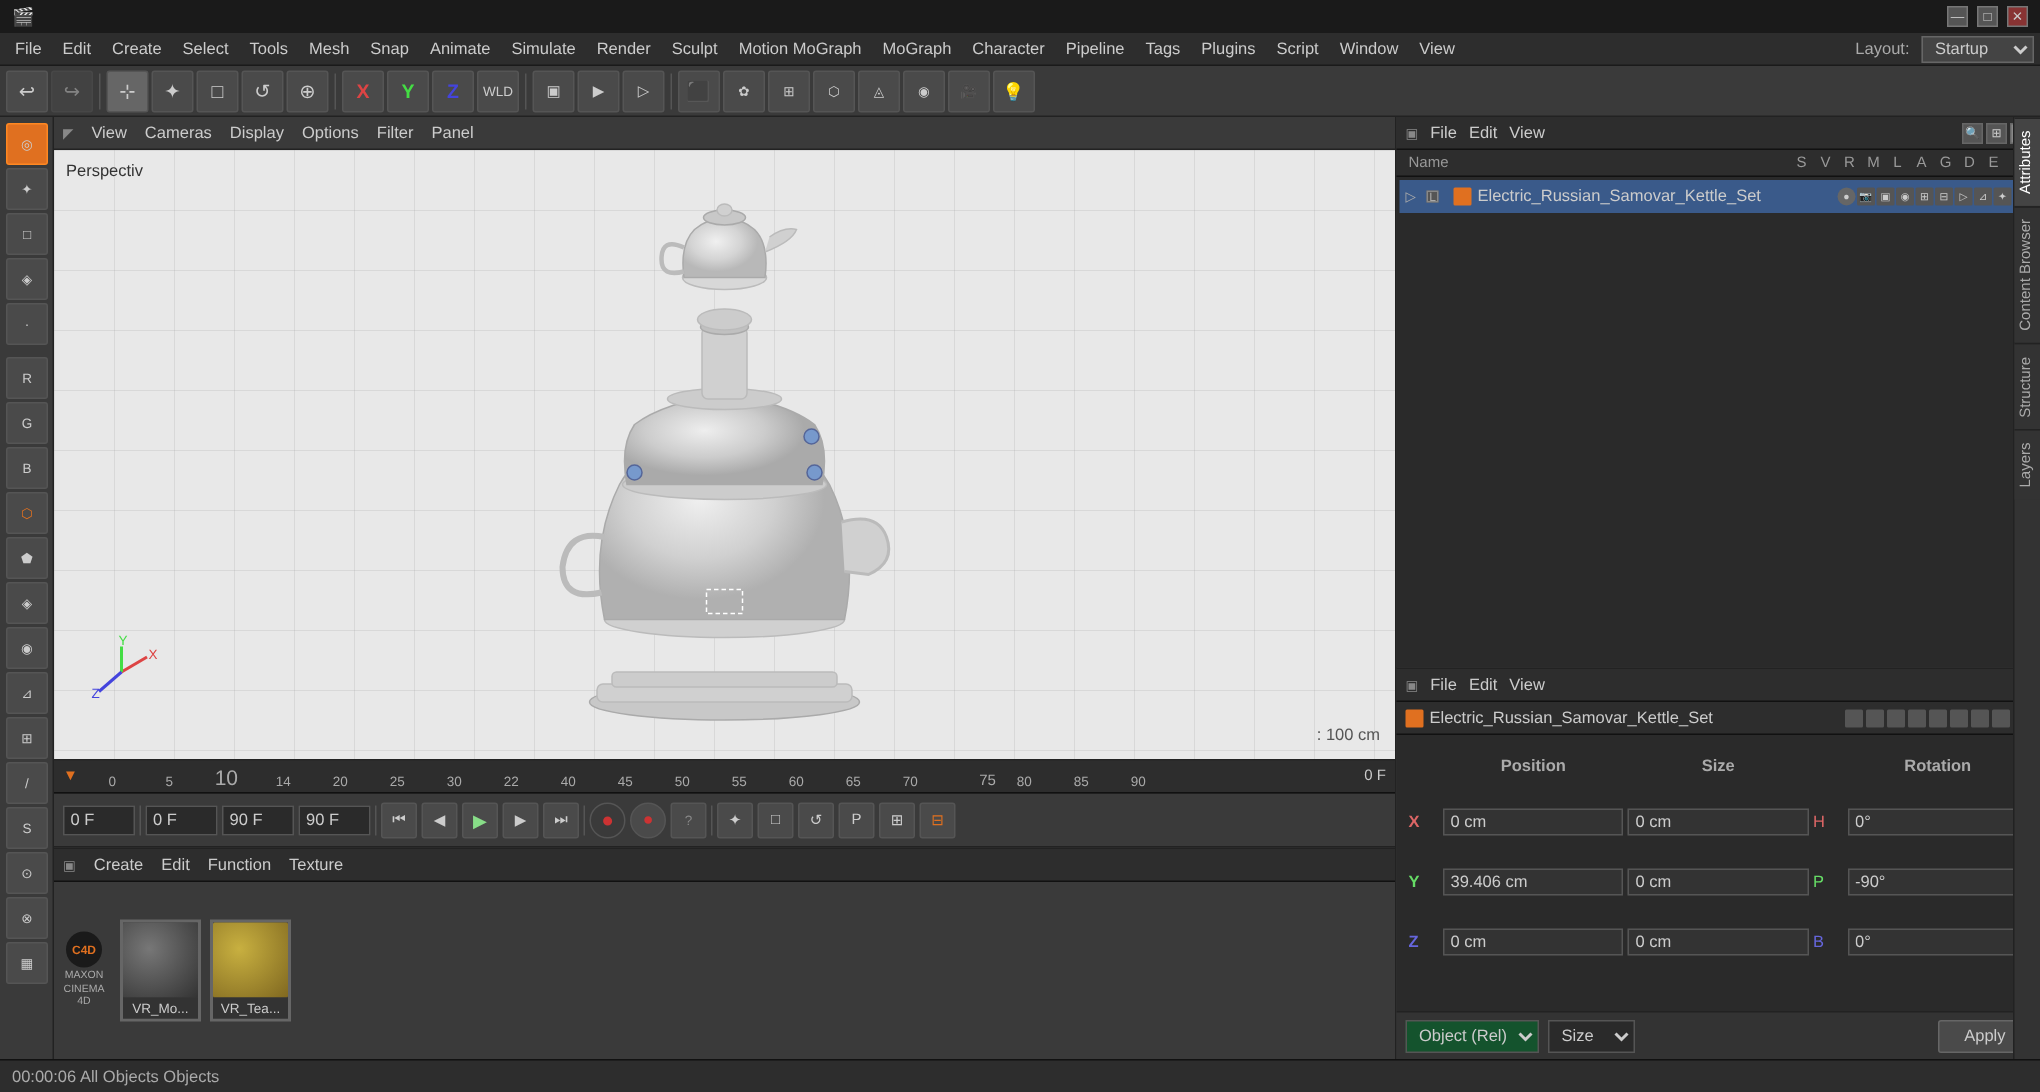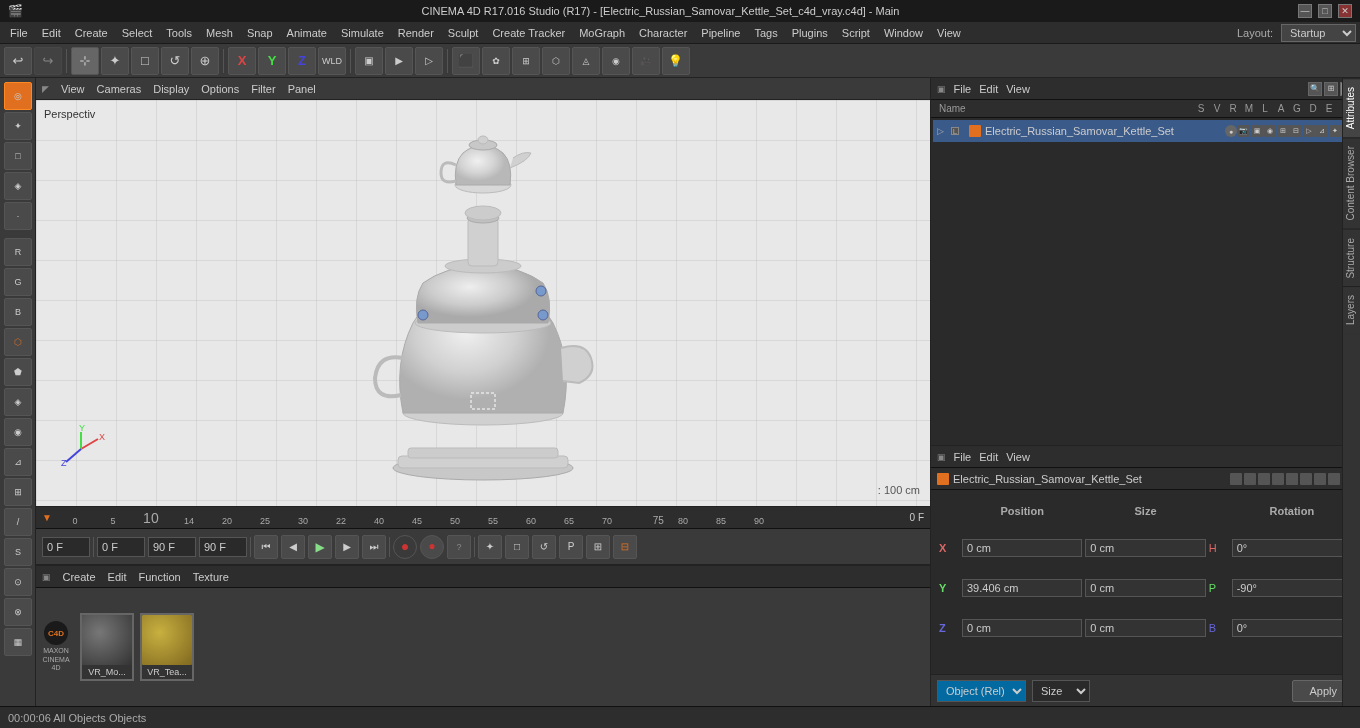--- a/index.html
+++ b/index.html
@@ -436,41 +436,40 @@
       display: flex;
       height: 200px;
       border-top: 1px solid #222;
     }
   </style>
 </head>
 <body>
 
 <div id="titlebar">
   <span style="font-size:12px;">🎬</span>
-  <span id="titlebar-title-text" style="flex:1; text-align:center; font-size:11px;">CINEMA 4D R17.016 Studio (R17) - [Electric_Russian_Samovar_Kettle_Set_c4d_vray.c4d] - Main</span>
   <div id="titlebar-controls">
     <div class="title-btn">—</div>
     <div class="title-btn">□</div>
     <div class="title-btn" style="background:#883333;">✕</div>
   </div>
 </div>
 
 <div id="menubar">
   <div class="menu-item">File</div>
   <div class="menu-item">Edit</div>
   <div class="menu-item">Create</div>
   <div class="menu-item">Select</div>
   <div class="menu-item">Tools</div>
   <div class="menu-item">Mesh</div>
   <div class="menu-item">Snap</div>
   <div class="menu-item">Animate</div>
   <div class="menu-item">Simulate</div>
   <div class="menu-item">Render</div>
   <div class="menu-item">Sculpt</div>
-  <div class="menu-item">Create Tracker</div>
+  <div class="menu-item">Motion MoGraph</div>
   <div class="menu-item">MoGraph</div>
   <div class="menu-item">Character</div>
   <div class="menu-item">Pipeline</div>
   <div class="menu-item">Tags</div>
   <div class="menu-item">Plugins</div>
   <div class="menu-item">Script</div>
   <div class="menu-item">Window</div>
   <div class="menu-item">View</div>
   <div id="layout-selector">
     <span id="layout-label">Layout:</span>
@@ -821,21 +820,21 @@
         <input value="-90°" style="height: 18px; background: rgb(51, 51, 51); border: 1px solid rgb(85, 85, 85); color: rgb(204, 204, 204); padding: 0px 4px; font-size: 11px; width: 100%;">
 
         <div style="color:#6666dd;font-size:11px;font-weight:bold;">Z</div>
         <input value="0 cm" style="height: 18px; background: rgb(51, 51, 51); border: 1px solid rgb(85, 85, 85); color: rgb(204, 204, 204); padding: 0px 4px; font-size: 11px; width: 100%;">
         <input value="0 cm" style="height: 18px; background: rgb(51, 51, 51); border: 1px solid rgb(85, 85, 85); color: rgb(204, 204, 204); padding: 0px 4px; font-size: 11px; width: 100%;">
         <div style="color:#6666dd;font-size:11px;">B</div>
         <input value="0°" style="height: 18px; background: rgb(51, 51, 51); border: 1px solid rgb(85, 85, 85); color: rgb(204, 204, 204); padding: 0px 4px; font-size: 11px; width: 100%;">
       </div>
 
       <div id="coord-bottom" style="height:32px;display:flex;align-items:center;padding:0 6px;gap:6px;background:#333;border-top:1px solid #222;">
-        <select class="coord-select" style="height:22px;background:#0369a1;border:1px solid #555;color:#ccc;font-size:11px;padding:0 4px;">
+        <select class="coord-select" style="height:22px;background:#14532d;border:1px solid #555;color:#ccc;font-size:11px;padding:0 4px;">
           <option>Object (Rel)</option>
           <option>World</option>
           <option>Object</option>
         </select>
         <select class="coord-select" style="height:22px;background:#2a2a2a;border:1px solid #555;color:#ccc;font-size:11px;padding:0 4px;">
           <option>Size</option>
           <option>Scale</option>
         </select>
         <button class="apply-btn" style="height:22px;background:#4a4a4a;border:1px solid #666;color:#ccc;padding:0 16px;cursor:pointer;font-size:11px;border-radius:2px;margin-left:auto;">Apply</button>
       </div>

